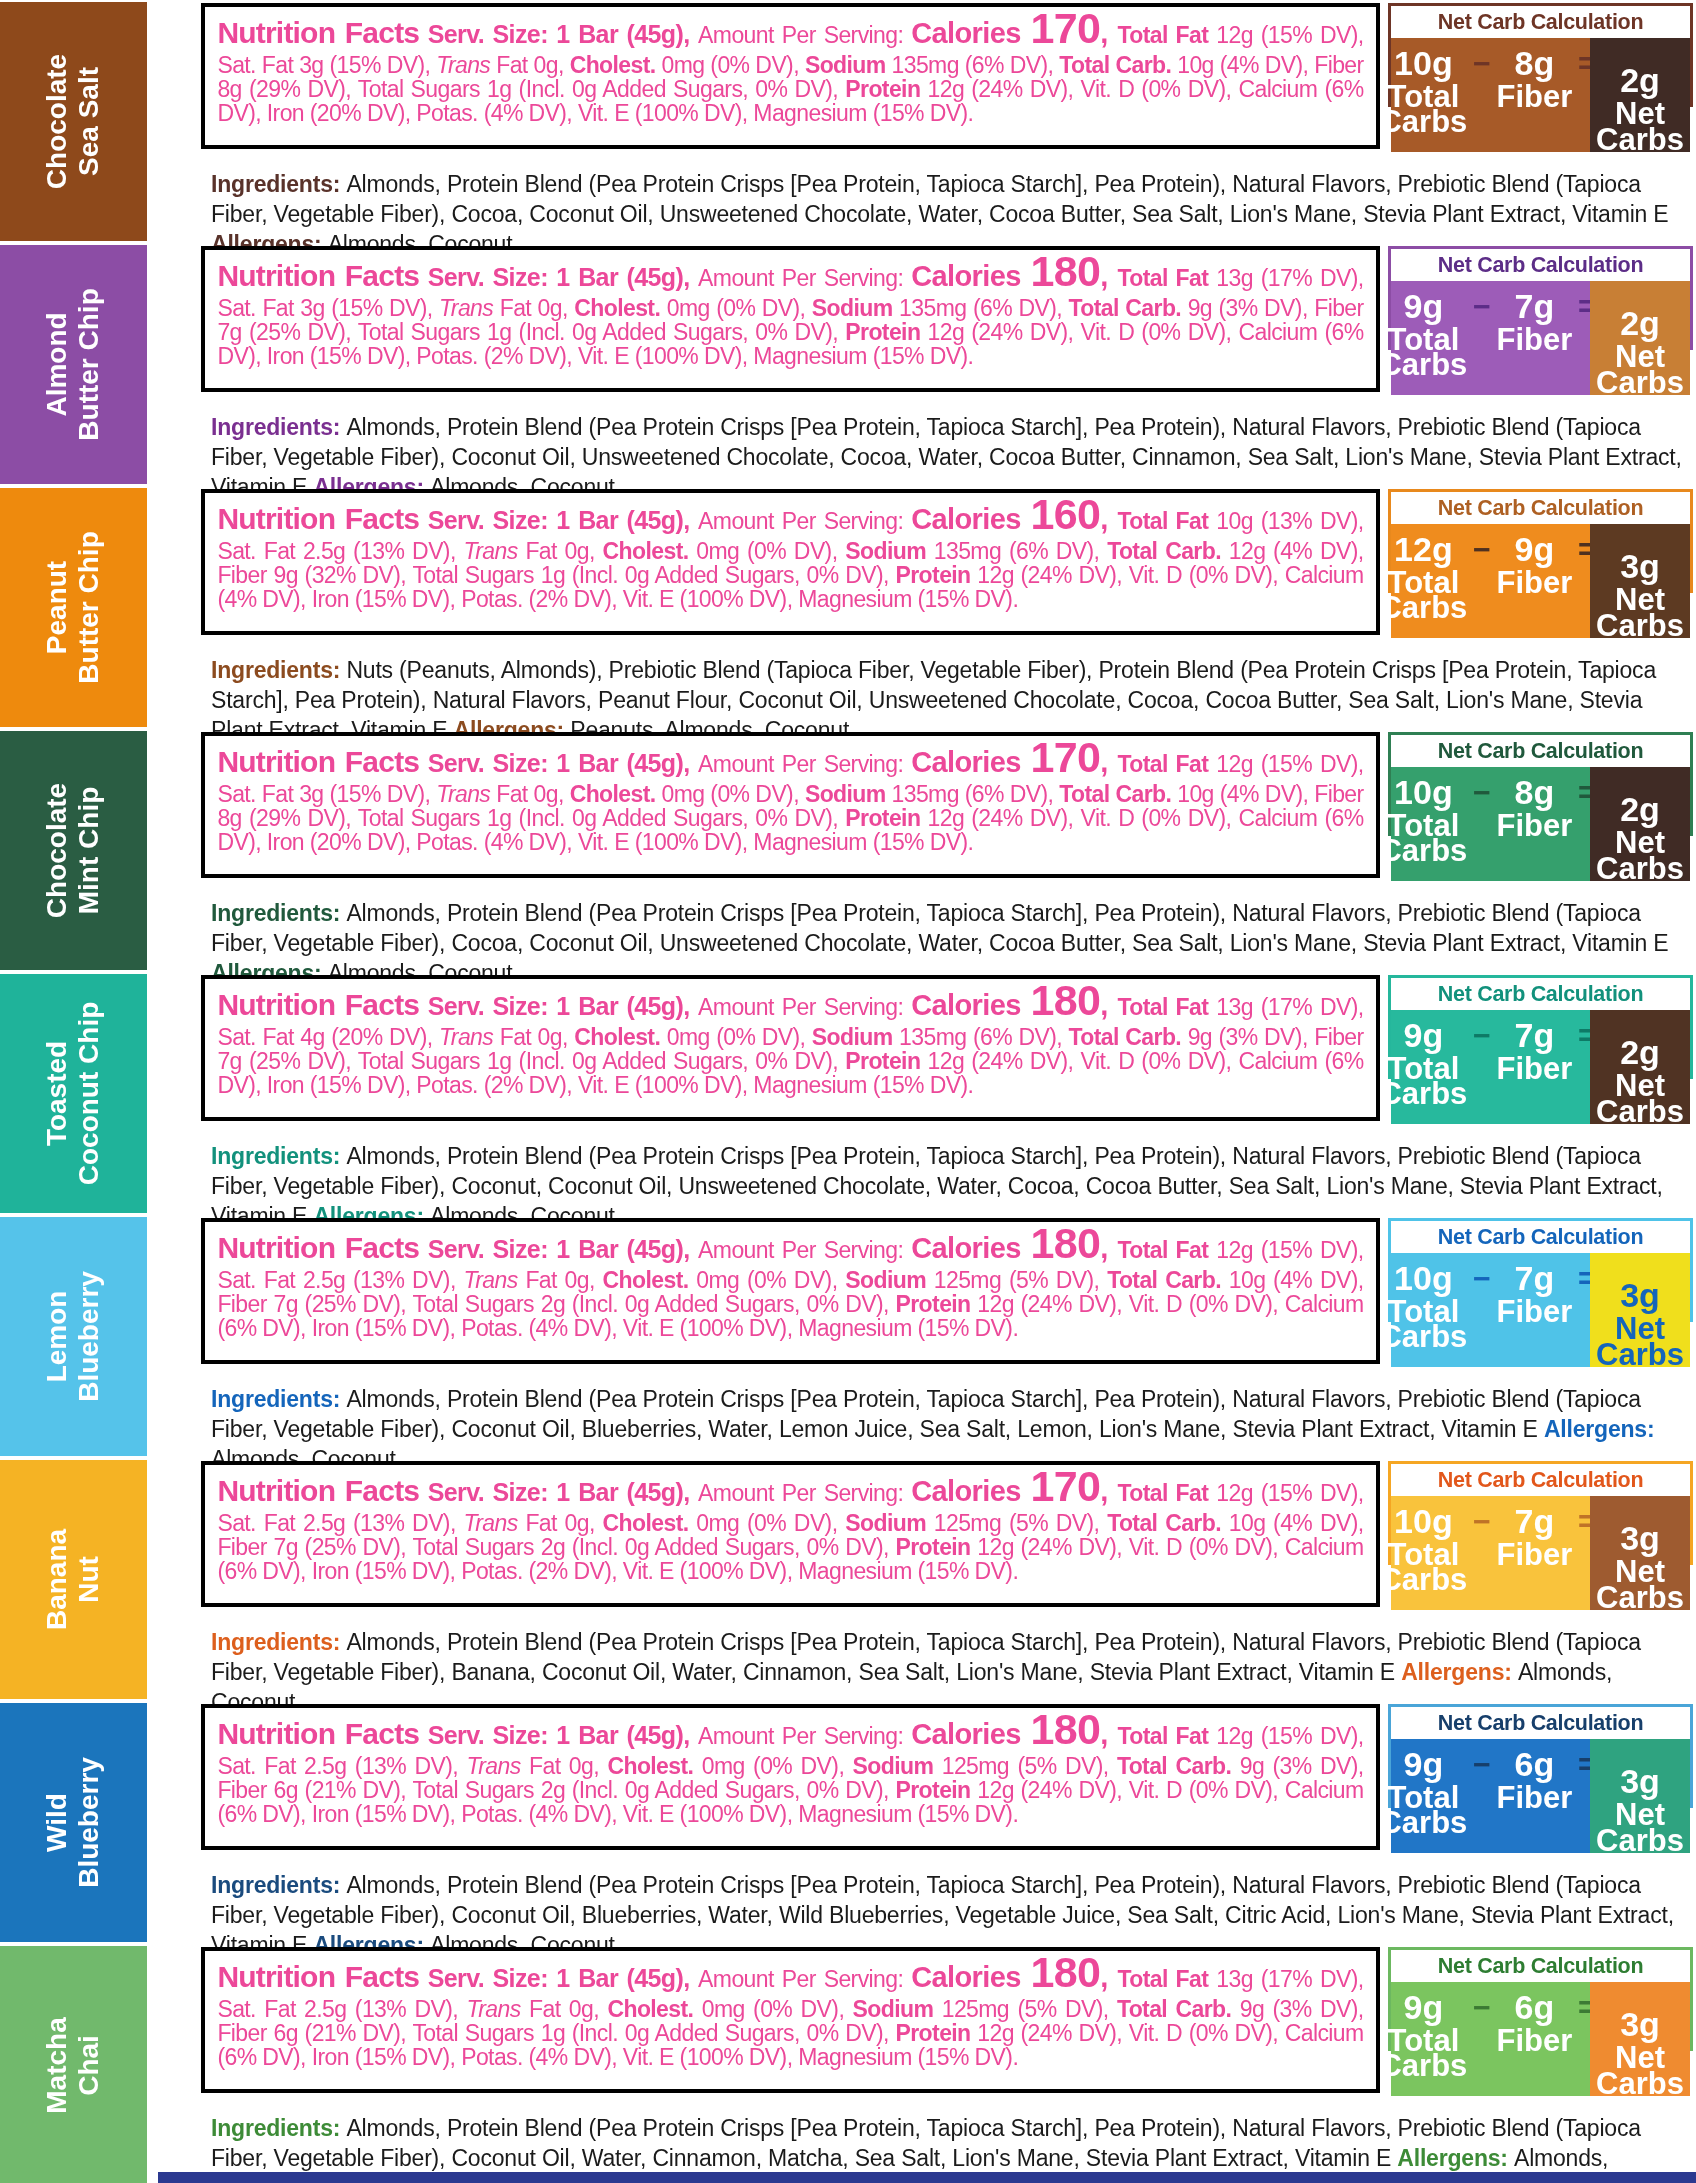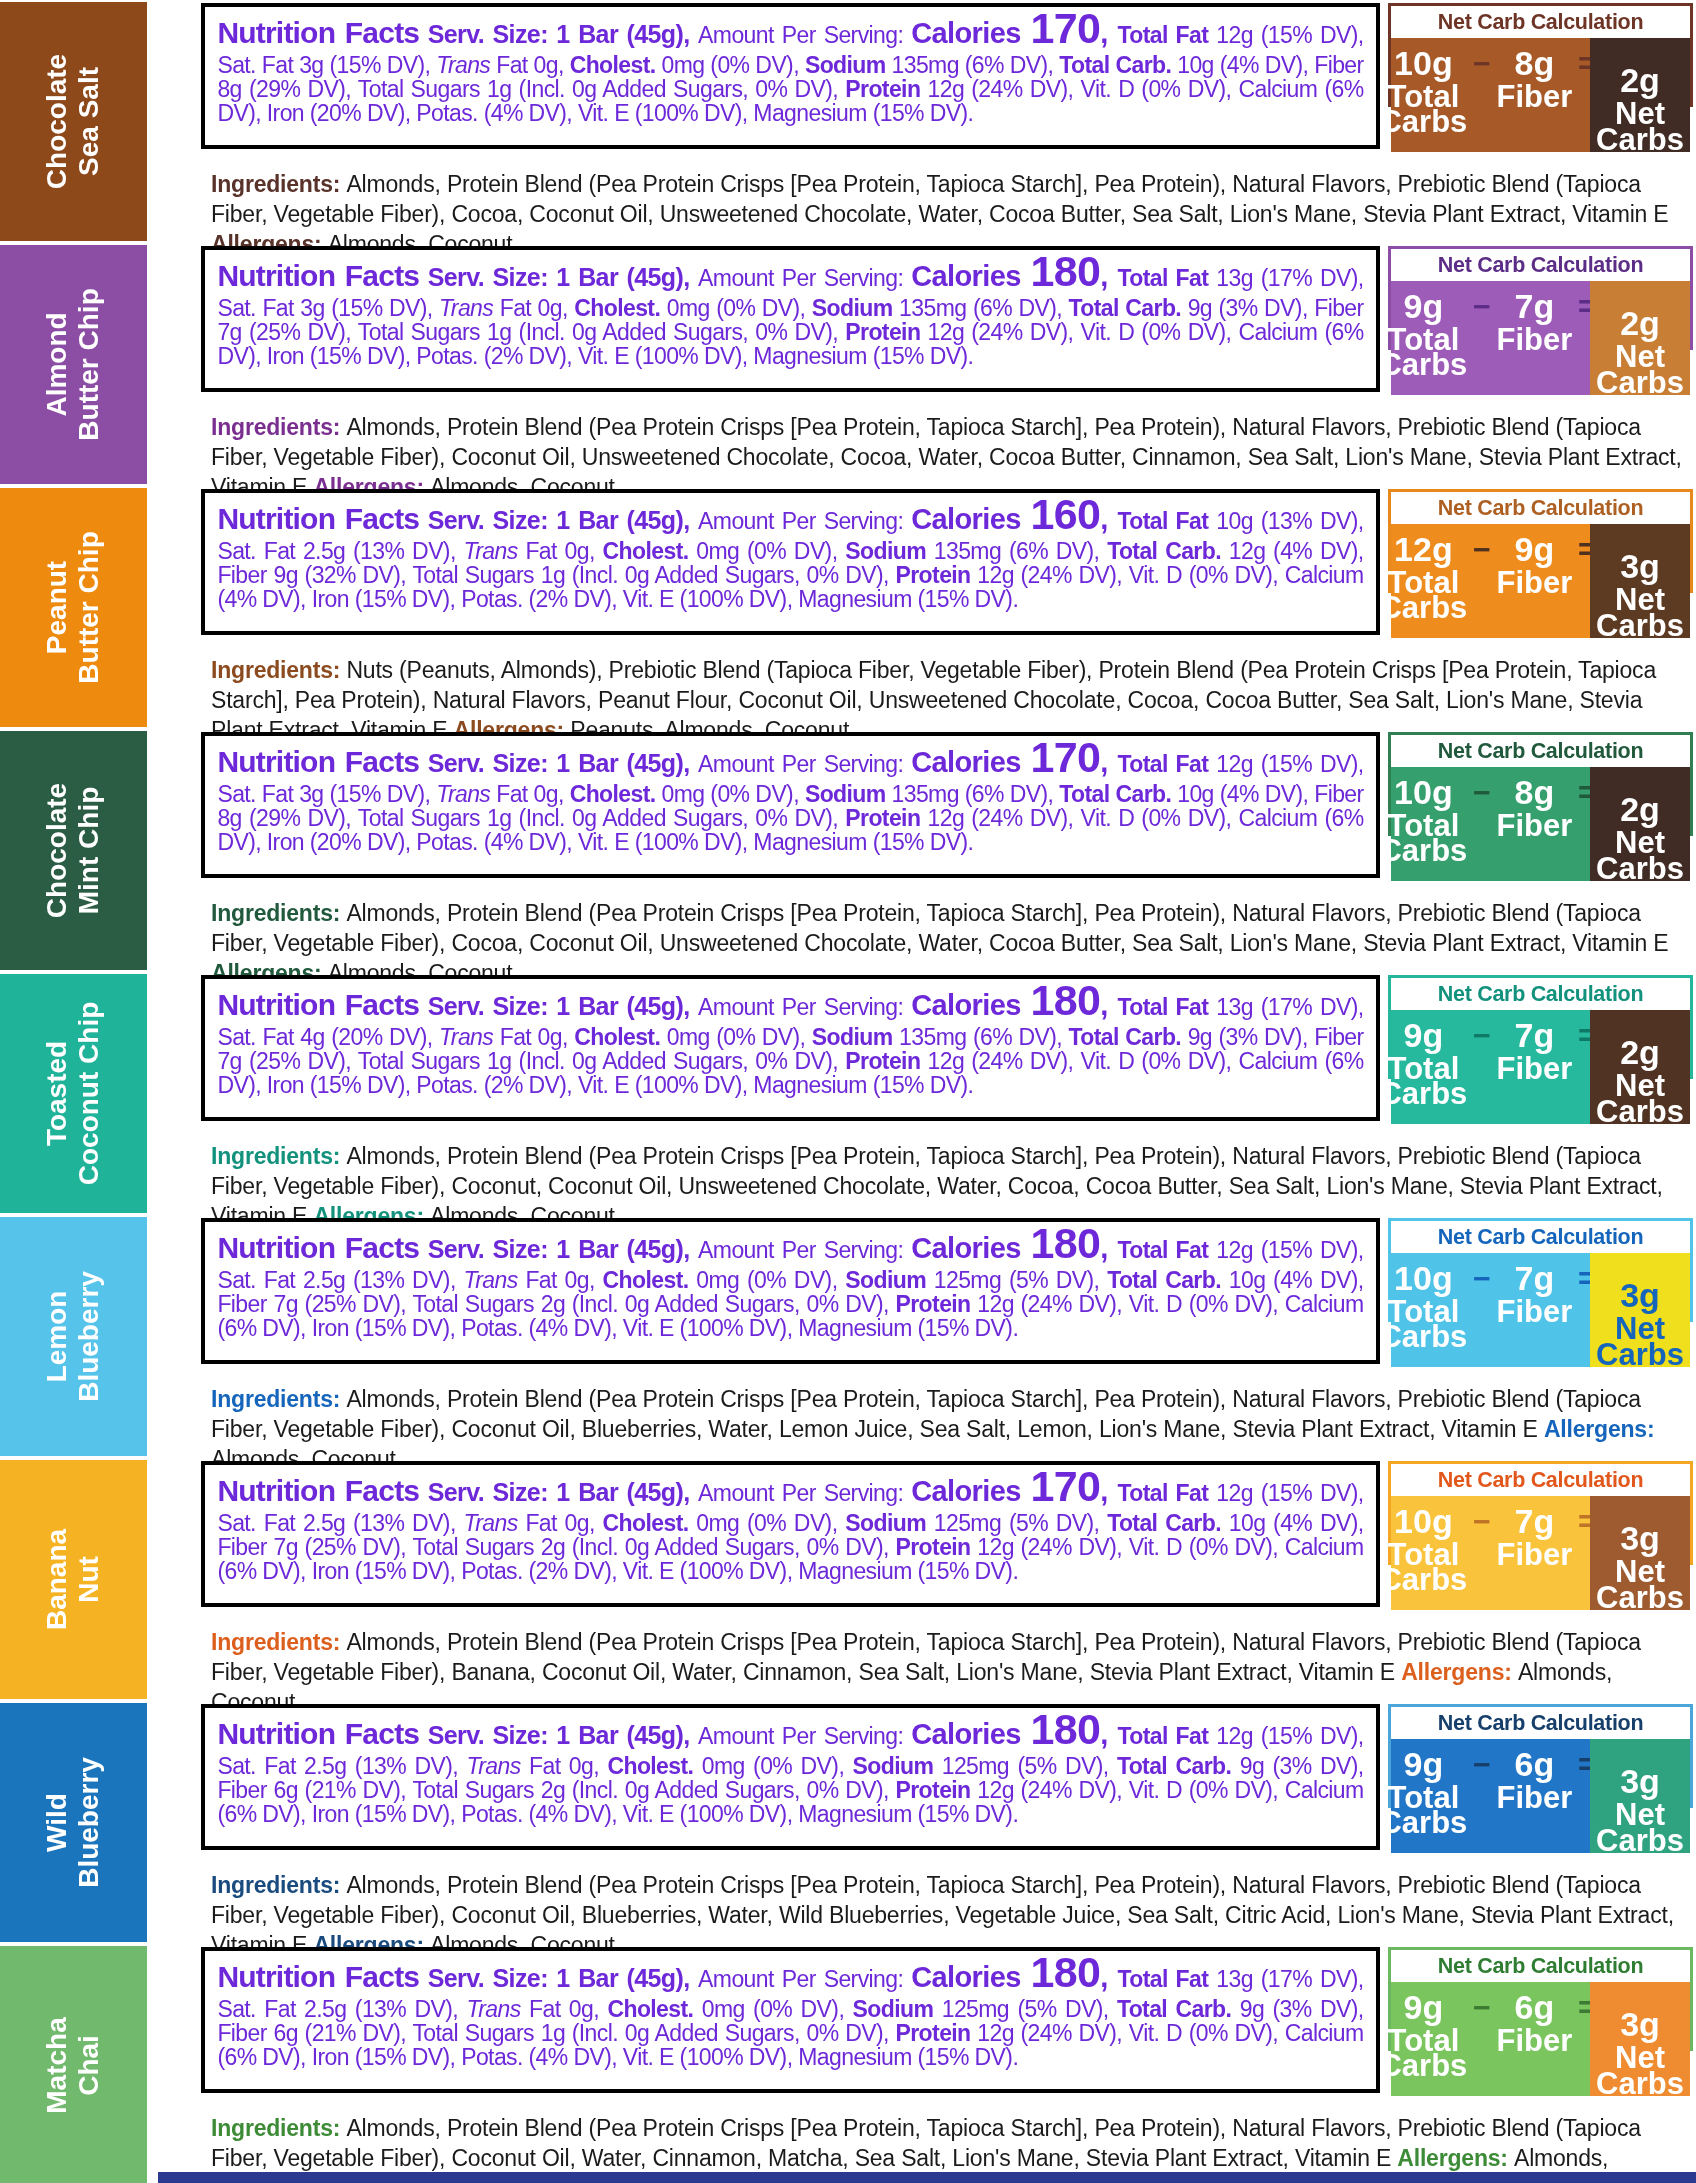--- a/index.html
+++ b/index.html
@@ -20,21 +20,21 @@
     line-height:1.16;text-align:center;white-space:pre-line;width:237px;flex:none;
   }
   
   .nfbox{
     position:absolute;left:201px;top:3.4px;width:1179px;height:146px;
     border:4px solid #000;box-sizing:border-box;background:#fff;
     padding:1.1px 12.4px 0 12.4px;overflow:hidden;
   }
   .nftext{
     margin:0;font-size:23px;line-height:24px;letter-spacing:-0.6px;
-    text-align:justify;color:#6d28d9;
+    text-align:justify;color:#ec4899;
   }
   .seg-h{font-weight:bold;font-size:30px;letter-spacing:-0.8px;line-height:40px;}
   .seg-s{font-weight:bold;font-size:25px;}
   .seg-w{font-weight:bold;font-size:29px;}
   .seg-c{font-weight:bold;font-size:43px;line-height:40px;}
   .seg-b{font-weight:bold;}
   .seg-i{font-style:italic;}
   .seg-n{}
   
   .ing{

